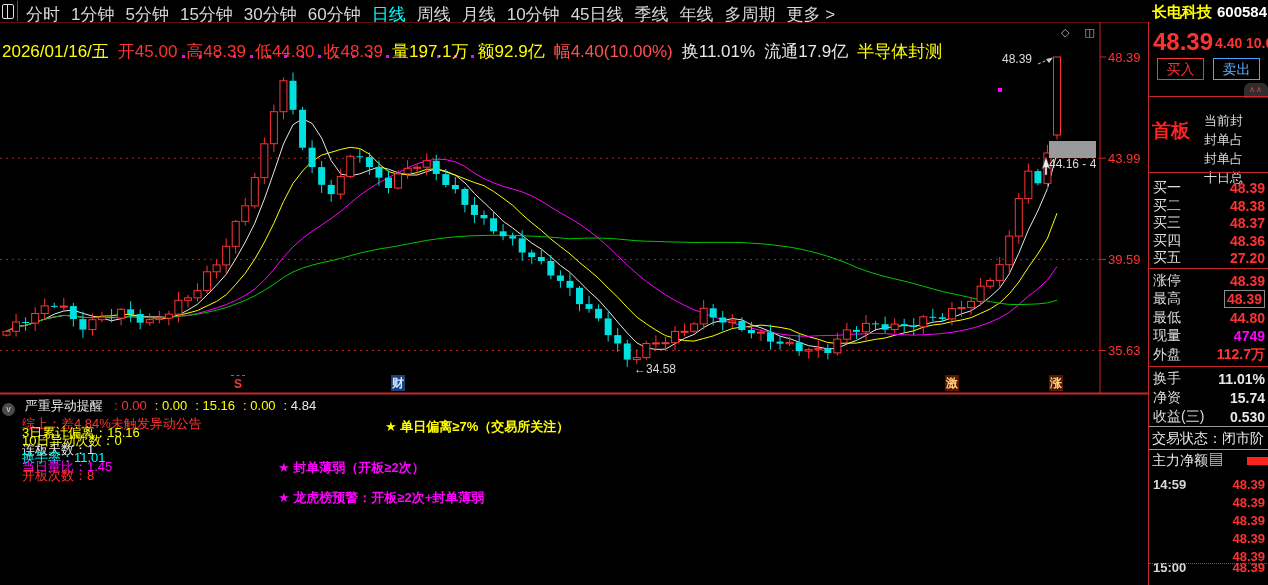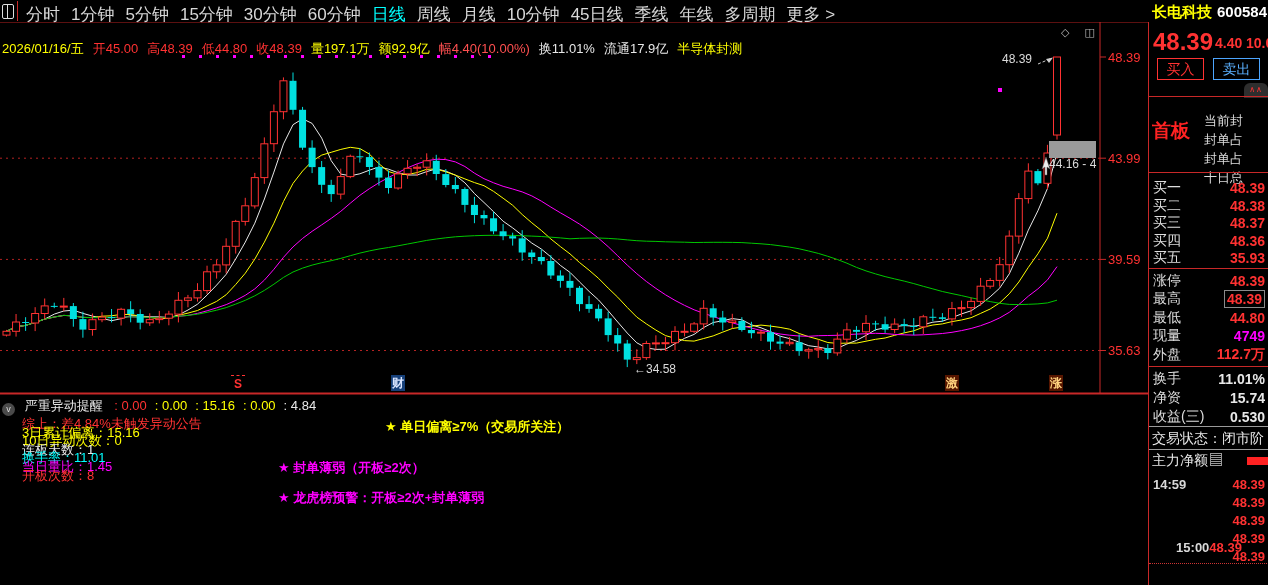--- a/index.html
+++ b/index.html
@@ -17,21 +17,21 @@
   #menu-right{position:absolute;left:772px;top:1px;}
   .mbtn{display:inline-block;color:#eee;font-size:13px;border:1px solid #6f6f6f;background:#000;
         padding:1px 5px;margin-left:3px;}
   #stock-title{position:absolute;left:1152px;top:3px;font-size:15px;font-weight:bold;}
   #st-name{color:#ffff00;}
   #st-code{color:#fff;margin-left:5px;}
   
   #chart{position:absolute;left:0;top:22px;width:1148px;height:373px;overflow:hidden;}
   #csvg{position:absolute;left:0;top:0;}
   #hline1{position:absolute;left:2px;top:3px;font-size:13px;white-space:nowrap;}
-  #hline2{position:absolute;left:2px;top:18px;font-size:13px;white-space:nowrap;}
+  #hline2{position:absolute;left:2px;top:18px;font-size:17px;white-space:nowrap;}
   .seg{margin-right:9px;}
   .circicon{display:inline-block;width:13px;height:13px;border-radius:50%;background:#4a4a4a;
             color:#ddd;font-size:9px;line-height:13px;text-align:center;vertical-align:-2px;margin:0 6px;}
   #chart-icons{position:absolute;left:1061px;top:4px;color:#bbb;font-size:11px;letter-spacing:6px;}
   .marker{position:absolute;width:14px;height:16px;font-size:12px;line-height:16px;text-align:center;}
   .ann{position:absolute;font-size:12px;color:#dcdcdc;white-space:nowrap;}
   
   #alert{position:absolute;left:0;top:395px;width:1148px;height:162px;background:#000;overflow:hidden;}
   #alert-head{position:absolute;left:2px;top:2px;font-size:13px;white-space:nowrap;}
   #alert-title{color:#e8e8e8;}
@@ -412,21 +412,21 @@
         <div class="rprow" style="top: 192.2px;">
           <span class="rplbl">买三</span>
           <span class="rpval" style="color:#ff3232">48.37</span>
         </div>
         <div class="rprow" style="top: 209.8px;">
           <span class="rplbl">买四</span>
           <span class="rpval" style="color:#ff3232">48.36</span>
         </div>
         <div class="rprow" style="top: 227.4px; gap: 24px;">
           <span class="rplbl">买五</span>
-          <span class="rpval" style="color:#ff3232">35.93</span>
+          <span class="rpval" style="color:#ff3232">27.20</span>
         </div>
       </div>
     <div class="rpsep" style="top:246px"></div>
     <div id="rp-stats">
         <div class="rprow" style="top: 250px;">
           <span class="rplbl">涨停</span>
           <span class="rpval " style="color:#ff3232">48.39</span>
         </div>
         <div class="rprow" style="top: 268.4px;">
           <span class="rplbl">最高</span>
@@ -480,21 +480,21 @@
           <span class="tprice">48.39</span>
         </div>
         <div class="trow" style="top: 509px;">
           <span class="ttime"></span>
           <span class="tprice">48.39</span>
         </div>
         <div class="trow" style="top: 527px;">
           <span class="ttime"></span>
           <span class="tprice">48.39</span>
         </div>
-        <div class="trow" style="top: 518px; justify-content: center;">
+        <div class="trow" style="top: 538px;">
           <span class="ttime">15:00</span>
           <span class="tprice">48.39</span>
         </div>
       </div>
     <div class="rpsep dot" style="top:541px"></div>
   </div>
 
 </div>
 
 </body></html>

